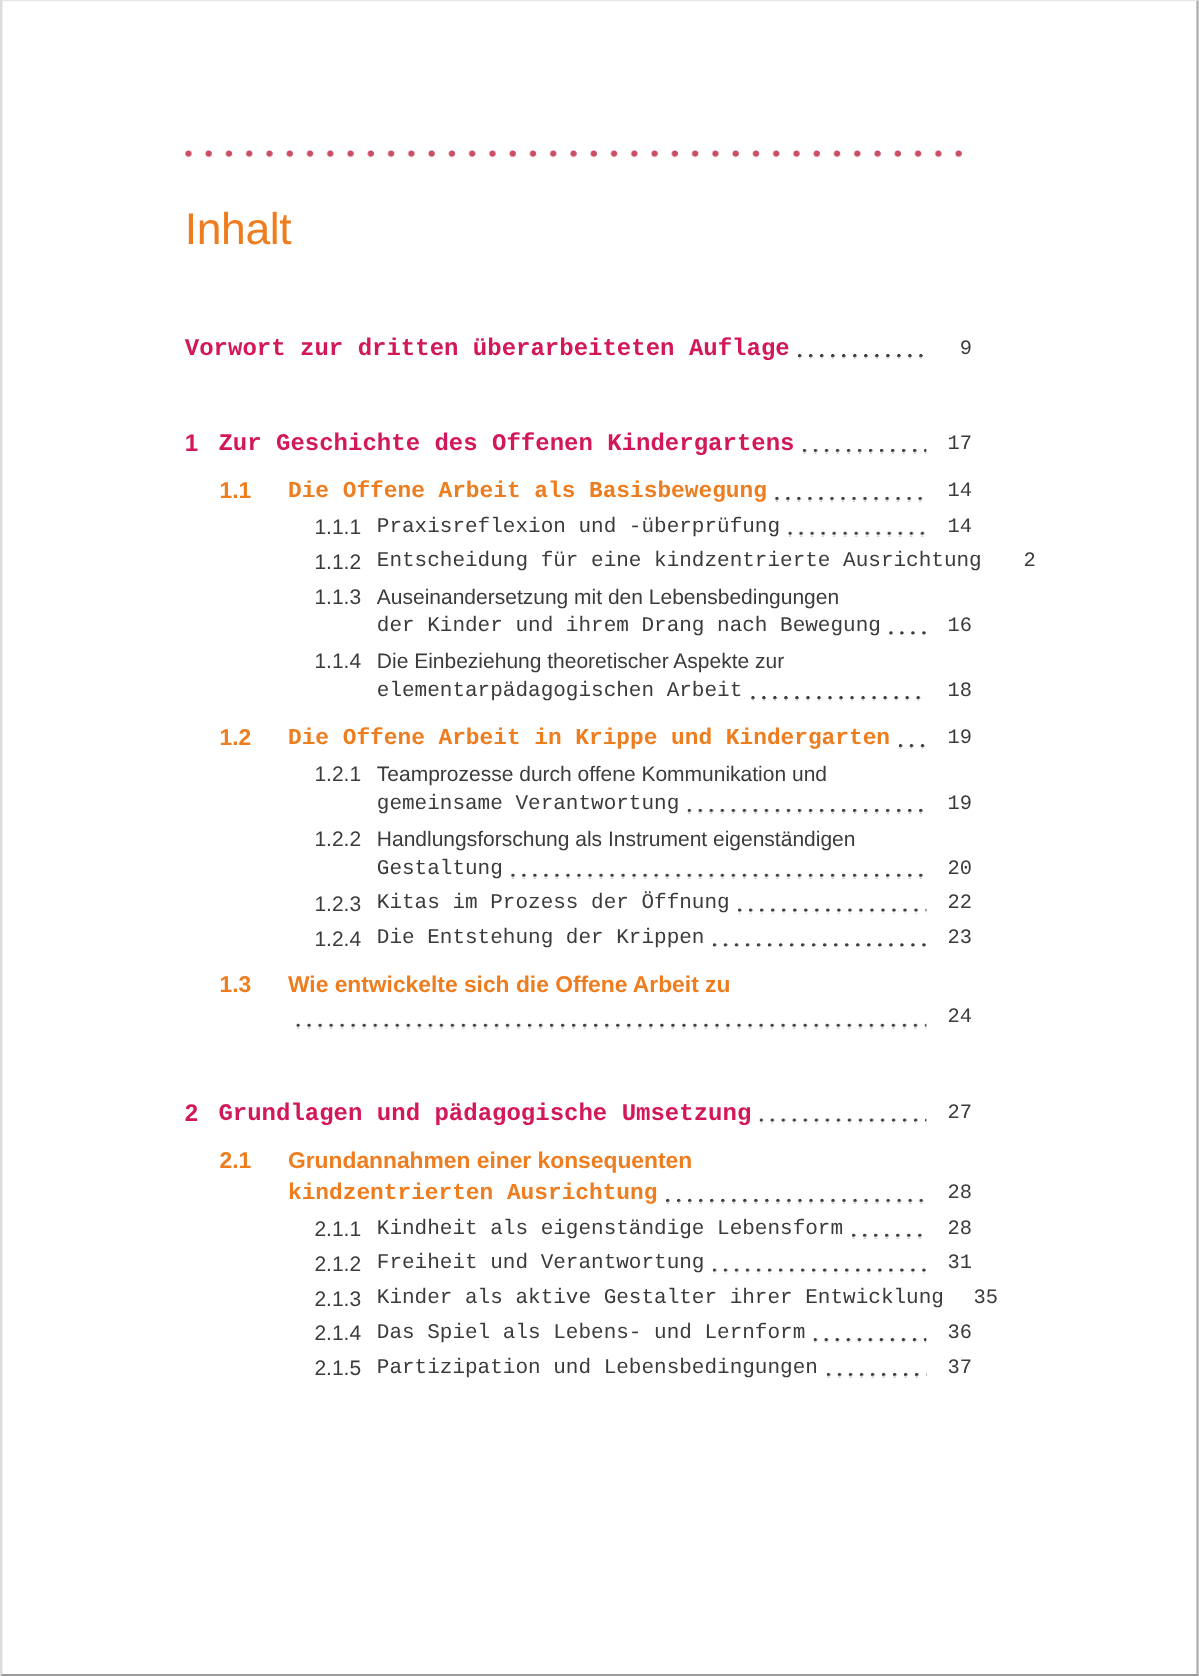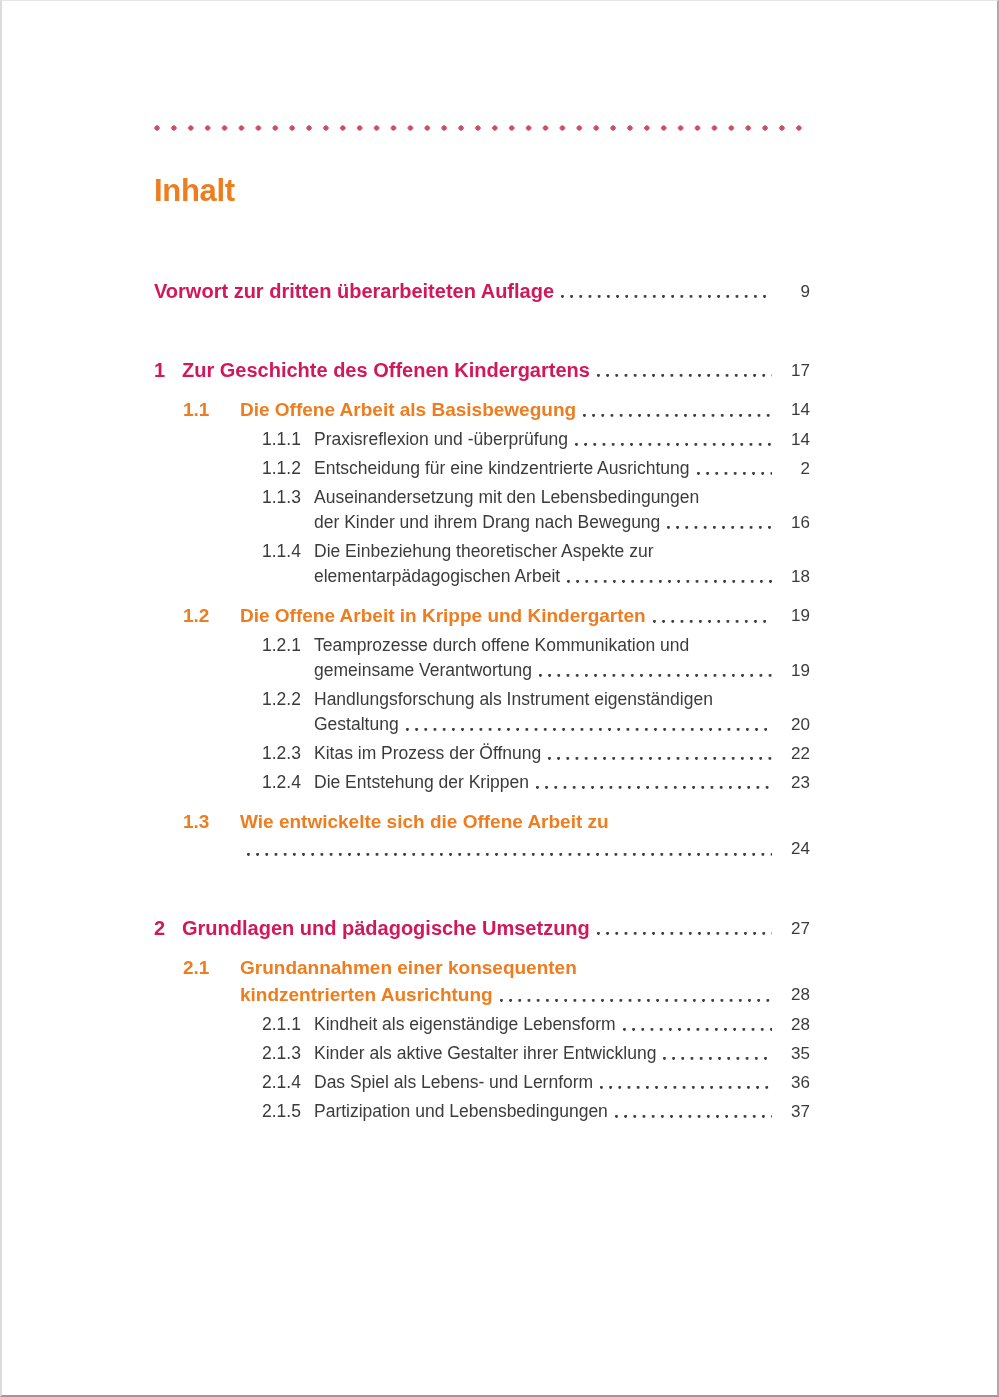--- a/index.html
+++ b/index.html
@@ -22,34 +22,34 @@
 
   .dots-divider {
     height: 6px;
     background-image: radial-gradient(circle at 3px 3px, var(--divider-dot, #cb4f64) 2.4px, rgba(0,0,0,0) 2.9px);
     background-size: 16.9px 6px;
     background-repeat: repeat-x;
   }
 
   h1.title {
     margin: 44px 0 0 0;
-    font-size: 31px;
+    font-size: 37px;
     line-height: 31px;
-    font-weight: 700;
+    font-weight: 400;
     color: var(--orange, #ee7d1f);
     letter-spacing: -0.3px;
   }
 
   #toc { margin-top: 73px; }
 
   .row { display: flex; margin-top: 4px; }
   .num { flex: 0 0 auto; }
   .content { flex: 1 1 auto; min-width: 0; }
 
-  .lastline { display: flex; align-items: flex-start; }
+  .lastline { display: flex; align-items: flex-start; font-family: Liberation Mono, monospace; }
   .txt { white-space: nowrap; flex: 0 0 auto; }
 
   .leader {
     flex: 1 1 auto;
     align-self: flex-end;
     height: 4px;
     margin: 0 10px 5px 7px;
     background-image: radial-gradient(circle at 1.4px 1.4px, var(--text, #3b3b3b) 1.2px, rgba(0,0,0,0) 1.6px);
     background-size: 9.2px 4px;
     background-repeat: repeat-x;
@@ -259,20 +259,30 @@
         <span class="num">2.1.1</span>
         <div class="content">
           <div class="line lastline">
             <span class="txt">Kindheit als eigenständige Lebensform</span>
             <span class="leader"></span>
             <span class="pg">28</span>
           </div>
         </div>
       </div>
       <div class="row lvl-sub">
+        <span class="num">2.1.2</span>
+        <div class="content">
+          <div class="line lastline">
+            <span class="txt">Freiheit und Verantwortung</span>
+            <span class="leader"></span>
+            <span class="pg">31</span>
+          </div>
+        </div>
+      </div>
+      <div class="row lvl-sub">
         <span class="num">2.1.3</span>
         <div class="content">
           <div class="line lastline">
             <span class="txt">Kinder als aktive Gestalter ihrer Entwicklung</span>
             <span class="leader"></span>
             <span class="pg">35</span>
           </div>
         </div>
       </div>
       <div class="row lvl-sub">

